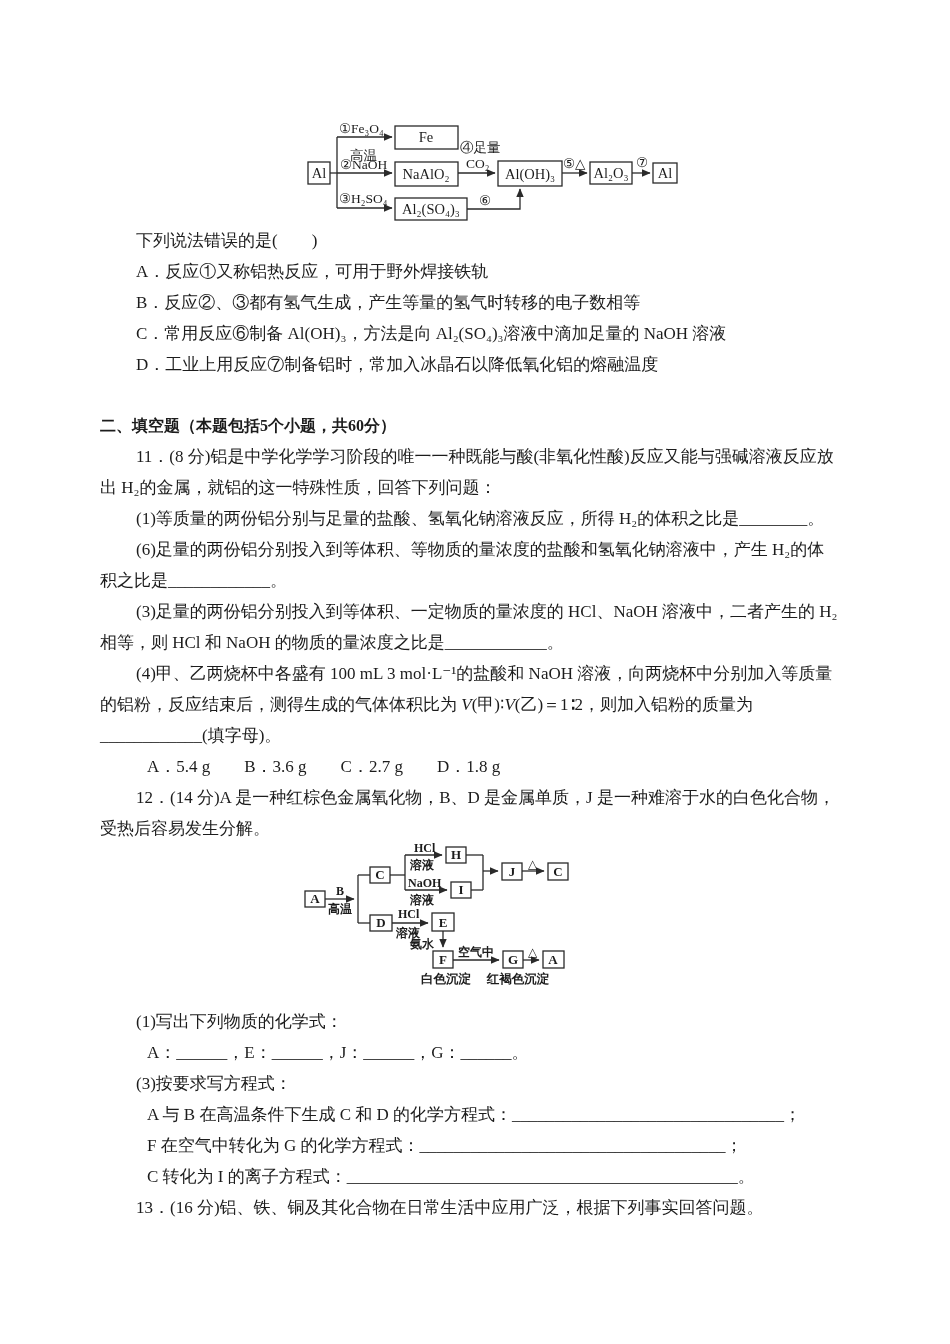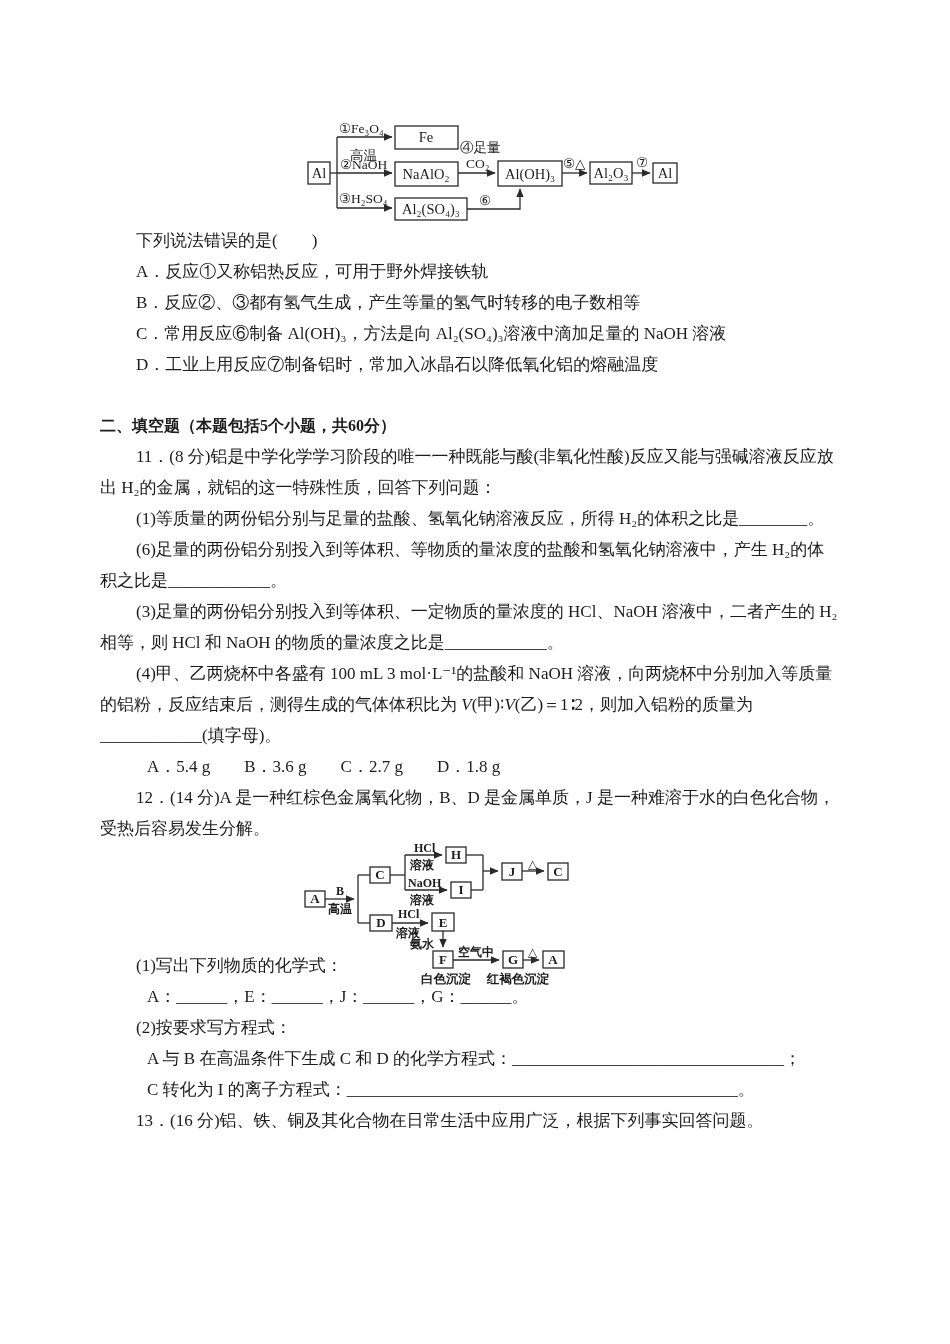--- a/index.html
+++ b/index.html
@@ -167,22 +167,23 @@
       <text class="lb2" x="98" y="75">HCl</text>
       <text class="lb2" x="96" y="94">溶液</text>
       <text class="lb2" x="110" y="105">氨水</text>
       <text class="lb2" x="158" y="113">空气中</text>
       <text class="lb2" x="228" y="113">△</text>
       <text class="cap" x="146" y="140">白色沉淀</text>
       <text class="cap" x="218" y="140">红褐色沉淀</text>
     </g>
   </svg>
 
-  <div class="textblock" style="top:950px;">
+  <div class="textblock" style="top:1006px;">
       <div class="ln p"><span>(1)写出下列物质的化学式：</span></div>
       <div class="ln o"><span>A：______，E：______，J：______，G：______。</span></div>
-      <div class="ln p"><span>(2)按要求写方程式：</span></div>
+      <div class="ln p"><span>(3)按要求写方程式：</span></div>
       <div class="ln o"><span>A 与 B 在高温条件下生成 C 和 D 的化学方程式：________________________________；</span></div>
+      <div class="ln o"><span>F 在空气中转化为 G 的化学方程式：____________________________________；</span></div>
       <div class="ln o"><span>C 转化为 I 的离子方程式：______________________________________________。</span></div>
       <div class="ln p"><span>13．(16 分)铝、铁、铜及其化合物在日常生活中应用广泛，根据下列事实回答问题。</span></div>
     </div>
 
 </div>
 
 </body></html>

